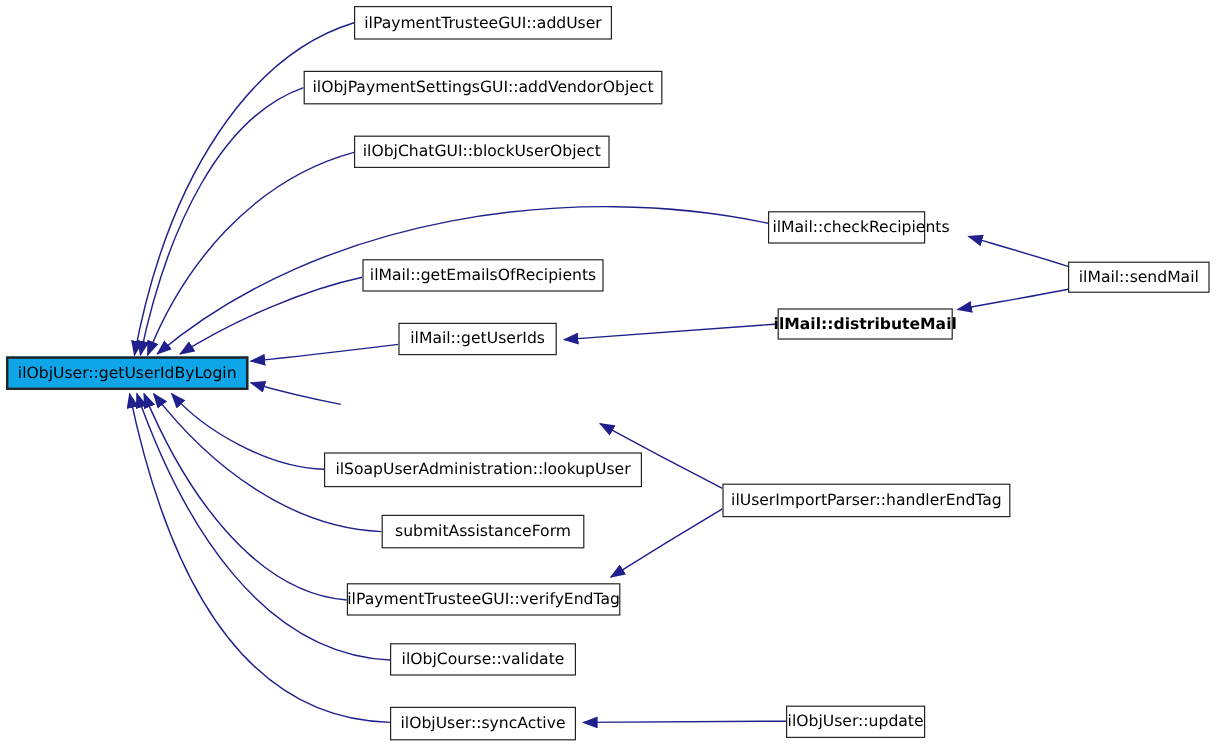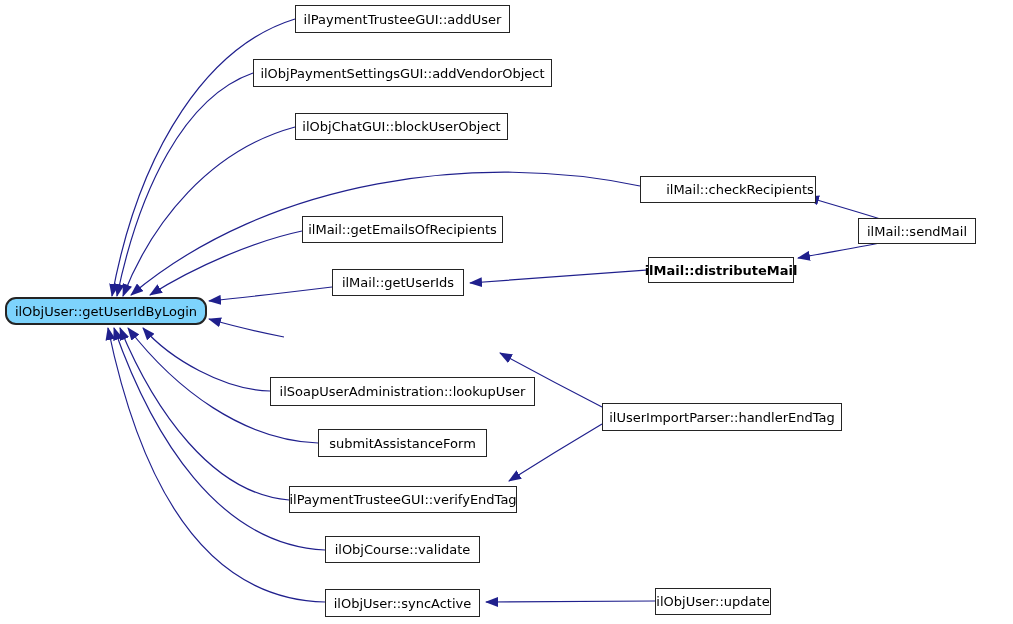--- a/index.html
+++ b/index.html
@@ -37,23 +37,22 @@
     color: #000000;
     display: flex;
     align-items: center;
     justify-content: center;
     font-size: 13px;
     line-height: 1;
     white-space: nowrap;
     cursor: pointer;
   }
   .node.highlight {
-    background: #7dd3fc;
+    background: #0ea5e9;
     border-width: 2px;
-    border-radius: 11px;
   }
 </style>
 </head>
 <body>
 
 <div id="canvas">
   <svg id="edges-layer" viewBox="0 0 1013 624" xmlns="http://www.w3.org/2000/svg">
       <defs>
         <marker id="ah" markerUnits="userSpaceOnUse" markerWidth="14" markerHeight="10" refX="12" refY="5" orient="auto">
           <path d="M0,0 L13,5 L0,10 z" fill="#20208d"></path>
@@ -76,23 +75,23 @@
       <path d="M 648,270 C 588,274 528,279 470,283" fill="none" stroke="#20208d" stroke-width="1.2" marker-end="url(#ah)"></path>
       <path d="M 602,407 C 567,389 533,371 500,353" fill="none" stroke="#20208d" stroke-width="1.2" marker-end="url(#ah)"></path>
       <path d="M 602,424 C 570,443 539,462 509,481" fill="none" stroke="#20208d" stroke-width="1.2" marker-end="url(#ah)"></path>
       <path d="M 655,601 C 598,601 541,602 486,602" fill="none" stroke="#20208d" stroke-width="1.2" marker-end="url(#ah)"></path>
     </svg>
   <div id="nodes-layer">
       <div class="node highlight" style="left: 5px; top: 297px; width: 202px; height: 28px;">ilObjUser::getUserIdByLogin</div>
       <div class="node" style="left: 295px; top: 5px; width: 215px; height: 28px;">ilPaymentTrusteeGUI::addUser</div>
       <div class="node" style="left: 253px; top: 59px; width: 299px; height: 28px;">ilObjPaymentSettingsGUI::addVendorObject</div>
       <div class="node" style="left: 295px; top: 113px; width: 213px; height: 27px;">ilObjChatGUI::blockUserObject</div>
-      <div class="node" style="left: 640px; top: 176px; width: 176px; height: 27px; padding-left: 24px;">ilMail::checkRecipients</div>
+      <div class="node" style="left: 640px; top: 176px; width: 131px; height: 27px; padding-left: 24px;">ilMail::checkRecipients</div>
       <div class="node" style="left: 302px; top: 216px; width: 201px; height: 27px;">ilMail::getEmailsOfRecipients</div>
-      <div class="node" style="left: 858px; top: 218px; width: 118px; height: 26px;">ilMail::sendMail</div>
+      <div class="node" style="left: 890px; top: 218px; width: 118px; height: 26px;">ilMail::sendMail</div>
       <div class="node" style="left: 332px; top: 269px; width: 132px; height: 27px;">ilMail::getUserIds</div>
       <div class="node" style="left: 648px; top: 257px; width: 146px; height: 26px; font-weight: bold;">ilMail::distributeMail</div>
       <div class="node" style="left: 270px; top: 377px; width: 265px; height: 29px;">ilSoapUserAdministration::lookupUser</div>
       <div class="node" style="left: 602px; top: 403px; width: 240px; height: 28px;">ilUserImportParser::handlerEndTag</div>
       <div class="node" style="left: 318px; top: 429px; width: 169px; height: 28px;">submitAssistanceForm</div>
       <div class="node" style="left: 289px; top: 486px; width: 228px; height: 27px;">ilPaymentTrusteeGUI::verifyEndTag</div>
       <div class="node" style="left: 325px; top: 536px; width: 155px; height: 27px;">ilObjCourse::validate</div>
       <div class="node" style="left: 325px; top: 589px; width: 155px; height: 28px;">ilObjUser::syncActive</div>
       <div class="node" style="left: 655px; top: 588px; width: 116px; height: 27px;">ilObjUser::update</div>
     </div>

